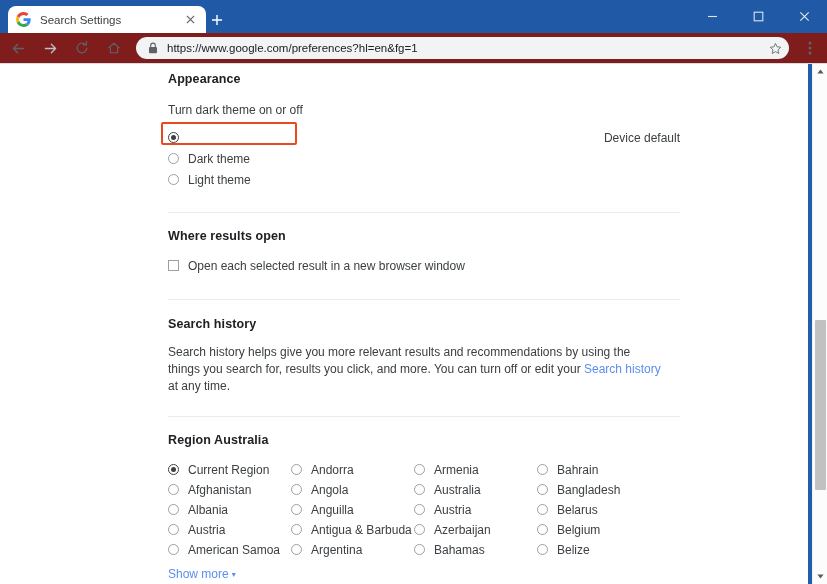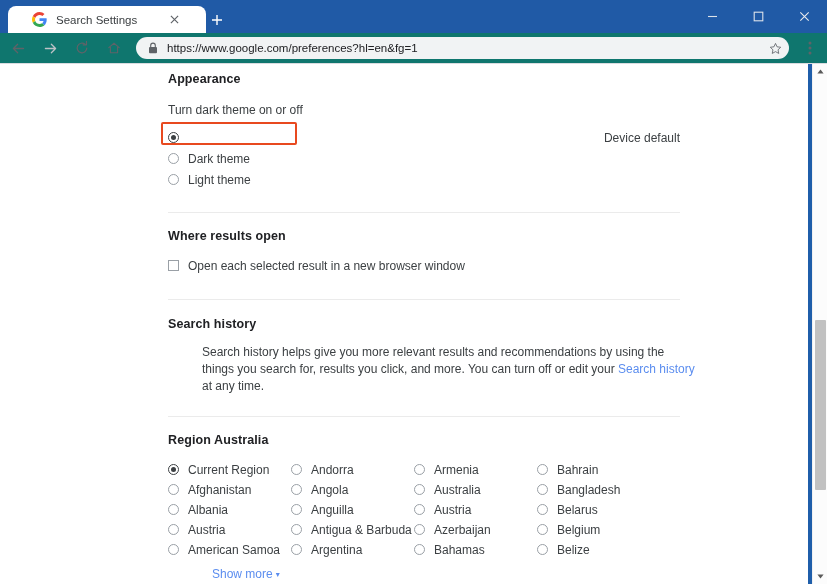--- a/index.html
+++ b/index.html
@@ -20,21 +20,21 @@
     position: absolute; left: 0; top: 0;
     width: 827px; height: 33px;
     background: #205aa6;
   }
   .tab {
     position: absolute; left: 8px; top: 6px;
     width: 198px; height: 27px;
     background: #ffffff;
     border-radius: 8px 8px 0 0;
     display: flex; align-items: center;
-    padding: 0 24px;
+    padding: 0 8px;
   }
   .tab-favicon {
     width: 15px; height: 15px;
     flex: 0 0 15px;
     margin-right: 9px;
     position: relative;
   }
   .tab-title {
     flex: 1 1 auto;
     font-size: 11.5px;
@@ -65,21 +65,21 @@
   .wc-btn {
     width: 46px; height: 33px;
     display: flex; align-items: center; justify-content: center;
     color: #e8eaed;
   }
 
   
   .toolbar {
     position: absolute; left: 0; top: 33px;
     width: 827px; height: 31px;
-    background: #0f766e;
+    background: #7f1d1d;
     display: flex; align-items: center;
     border-bottom: 1px solid #dadce0;
   }
   .nav-ico {
     width: 28px; height: 28px;
     margin-left: 4px;
     display: flex; align-items: center; justify-content: center;
     color: #5f6368;
   }
   .nav-ico.disabled { color: #bdc1c6; }
@@ -212,21 +212,20 @@
   
   .region-grid {
     display: grid;
     grid-template-columns: 123px 123px 123px 123px;
     grid-auto-flow: column;
     grid-template-rows: repeat(5, 20px);
   }
   .showmore {
     font-size: 12px;
     color: #5b8def;
-    margin-left: 44px;
   }
 
   
   .scrollbar {
     position: absolute;
     right: 0; top: 64px;
     width: 15px; height: 520px;
     background: #fcfcfc;
     border-left: 1px solid #f0f0f0;
   }
@@ -375,21 +374,21 @@
           <div class="opt" style="margin-top:12px;">
             <span class="checkbox"></span>
             <span class="opt-label">Open each selected result in a new browser window</span>
           </div>
         </div>
 
         <div class="hr" style="margin-top:23px;"></div>
 
         <div style="margin-top:17px;">
           <h2 class="section-title">Search history</h2>
-          <p class="para" style="margin-top:13px; width:495px;margin-left:34px;">
+          <p class="para" style="margin-top:13px; width:495px;">
             <span>Search history helps give you more relevant results and recommendations by using the things you search for, results you click, and more. You can turn off or edit your </span><span class="link">Search history</span><span> at any time.</span>
           </p>
         </div>
 
         <div class="hr" style="margin-top:21px;"></div>
 
         <div style="margin-top:16px;">
           <h2 class="section-title">Region Australia</h2>
 
           <div class="region-grid" style="margin-top:12px;">

